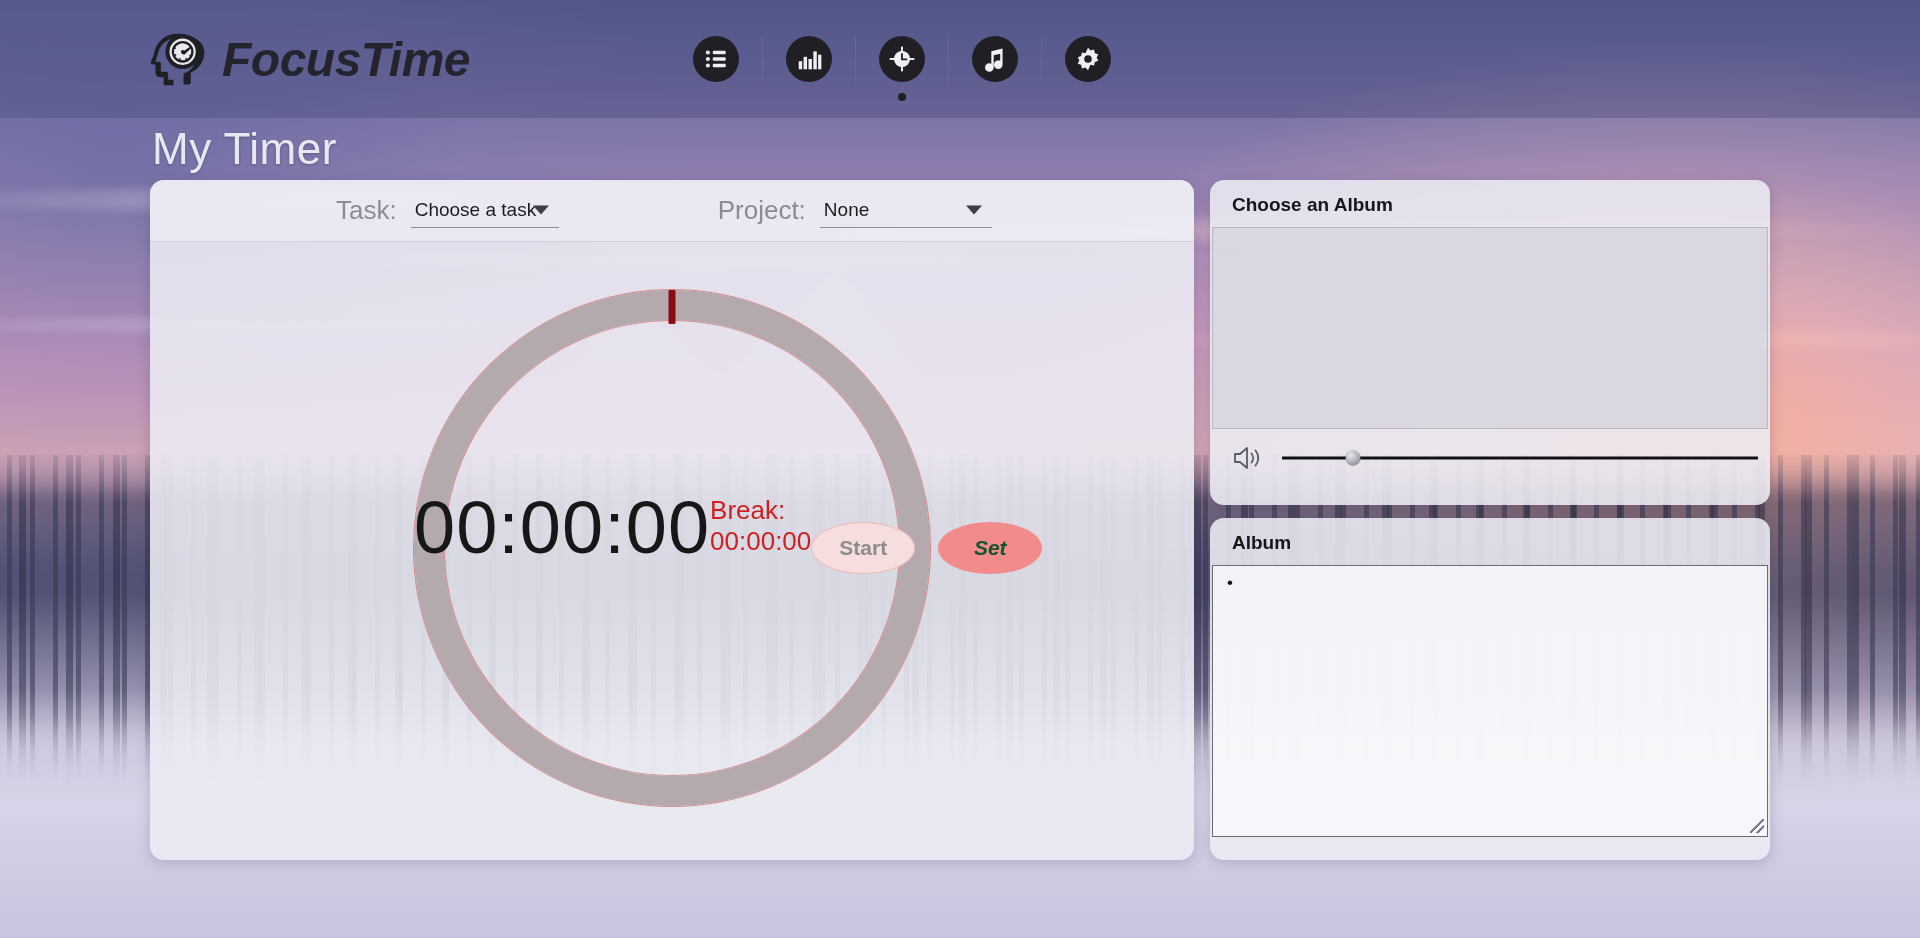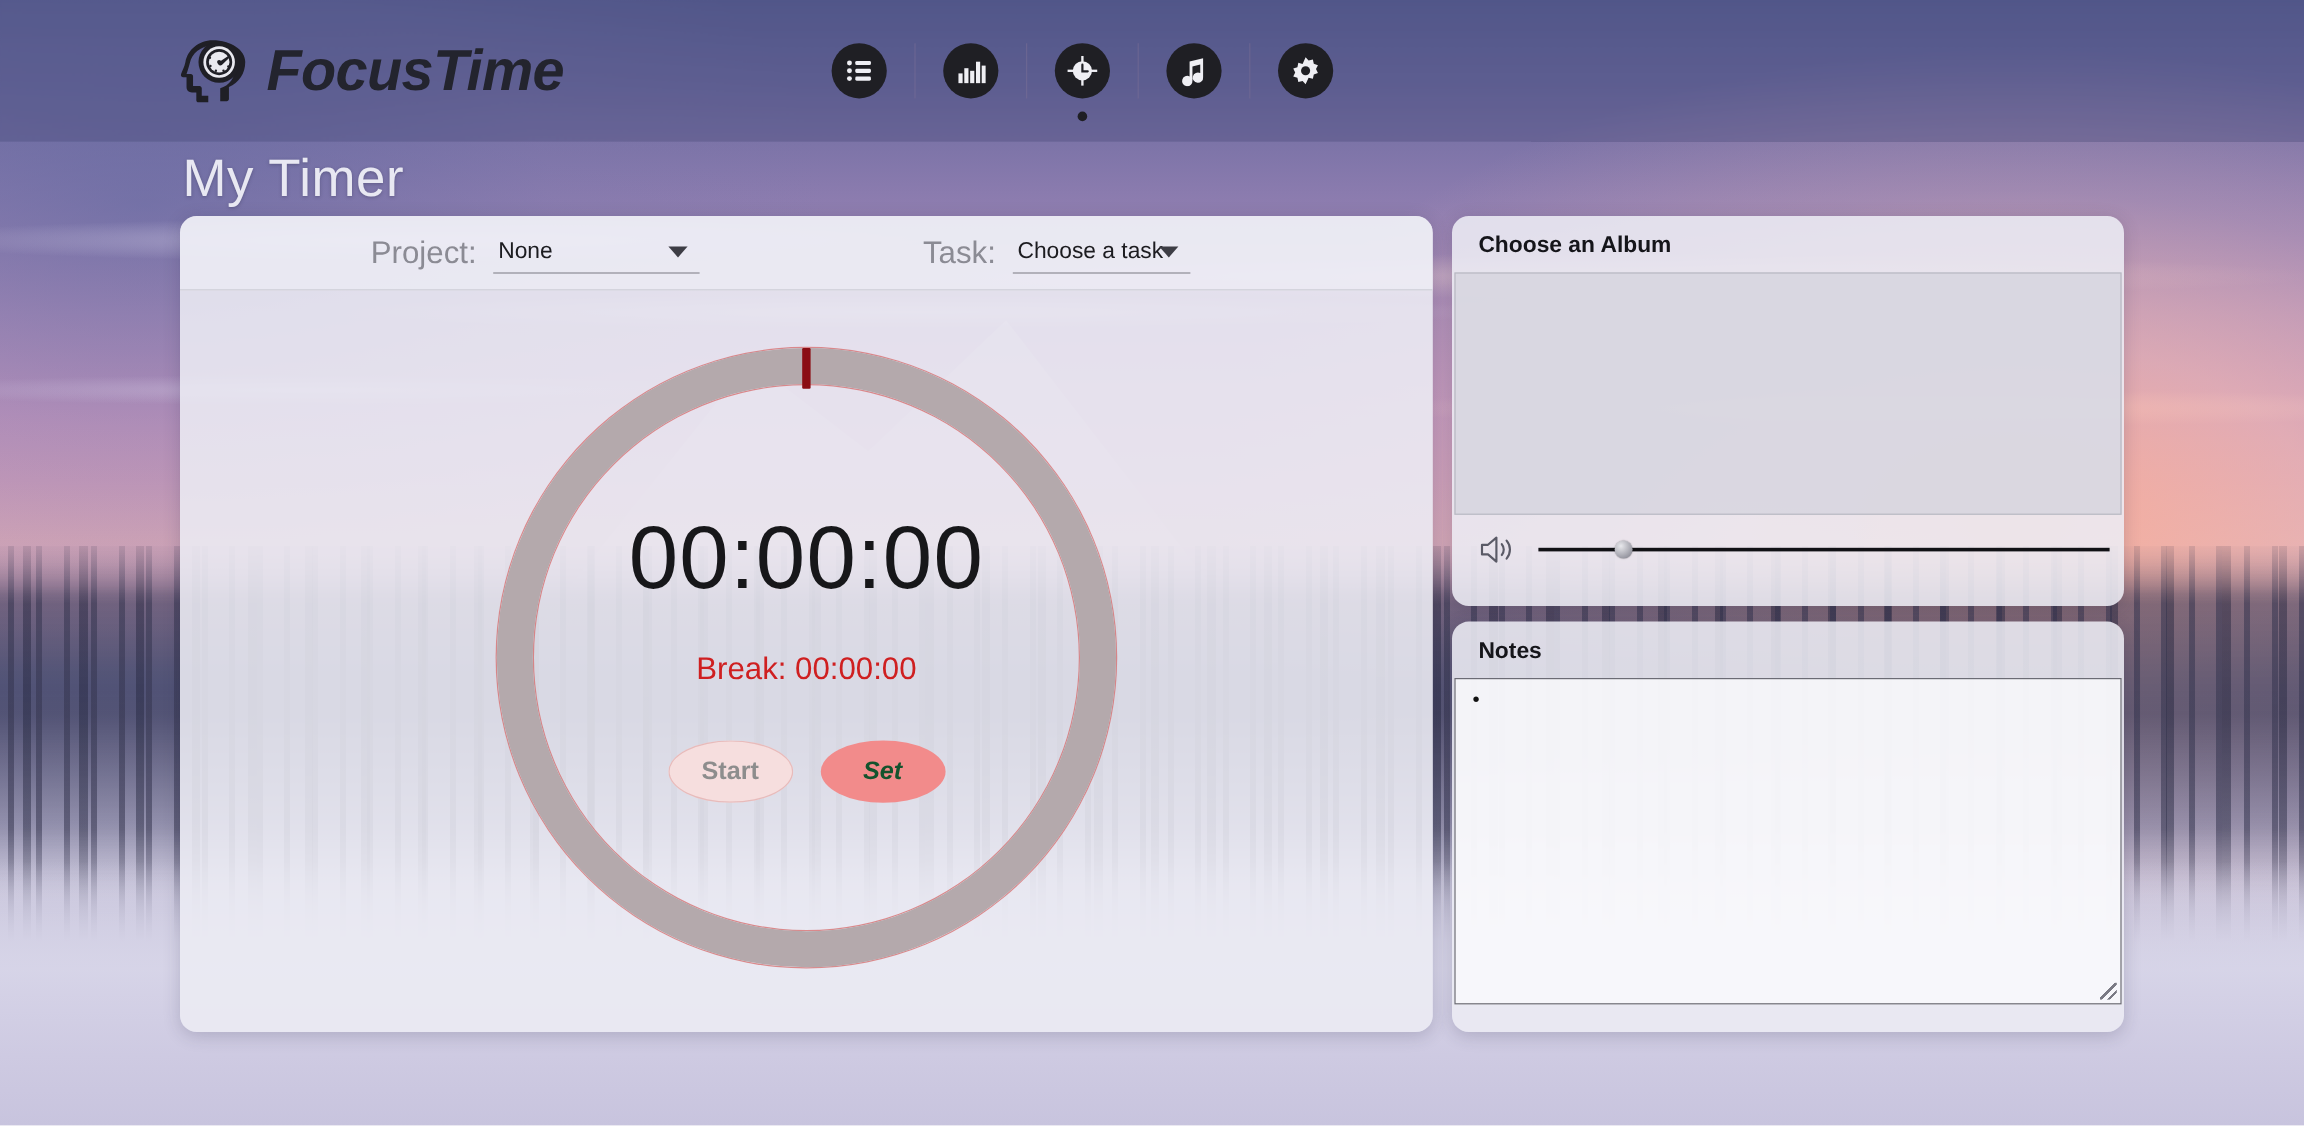--- a/index.html
+++ b/index.html
@@ -210,21 +210,21 @@
   #task-select { width: 148px; padding-left: 4px; }
 
   
   #timer-body {
     position: relative; height: 618px;
     display: flex; align-items: center; justify-content: center;
   }
   #ring-wrap {
     position: relative; width: 516px; height: 516px;
     margin-top: -6px;
-    display: flex; flex-direction: column; align-items: center; justify-content: center;
+    display: flex; flex-direction: row; align-items: center; justify-content: space-between;
   }
   #ring {
     position: absolute; inset: 0;
     border-radius: 50%;
     border: 30px solid #b4a9ac;
     box-shadow: 0 0 0 1px rgba(214,106,106,0.75), inset 0 0 0 1px rgba(214,106,106,0.75);
   }
   #ring-tick {
     position: absolute; left: 50%; top: 0px; transform: translateX(-50%);
     width: 7px; height: 34px; background: #8b0d14; border-radius: 1px;
@@ -405,32 +405,32 @@
 
     </div>
   </div>
 
   <div id="page-title">My Timer</div>
 
   <div id="timer-card" class="card">
 
     <div id="timer-toolbar">
 
+      <div id="task-group" class="select-group">
+        <span class="select-label">Task:</span>
+        <span id="task-select" class="select-box">
+          <span class="select-value">Choose a task</span>
+          <span class="select-arrow"></span>
+        </span>
+      </div>
+
       <div id="project-group" class="select-group">
         <span class="select-label">Project:</span>
         <span id="project-select" class="select-box">
           <span class="select-value">None</span>
-          <span class="select-arrow"></span>
-        </span>
-      </div>
-
-      <div id="task-group" class="select-group">
-        <span class="select-label">Task:</span>
-        <span id="task-select" class="select-box">
-          <span class="select-value">Choose a task</span>
           <span class="select-arrow"></span>
         </span>
       </div>
 
     </div>
 
     <div id="timer-body">
       <div id="ring-wrap">
         <div id="ring"></div>
         <div id="ring-tick"></div>
@@ -459,20 +459,20 @@
         </svg>
       </span>
       <span id="volume-slider">
         <span id="volume-track"></span>
         <span id="volume-thumb" style="left: 15%;"></span>
       </span>
     </div>
   </div>
 
   <div id="notes-card" class="card">
-    <div class="card-title">Notes</div>
+    <div class="card-title">Album</div>
     <div id="notes-area">
       <span id="notes-bullet">•</span>
       <span id="notes-grip"></span>
     </div>
   </div>
 
 </div>
 
 </body></html>

